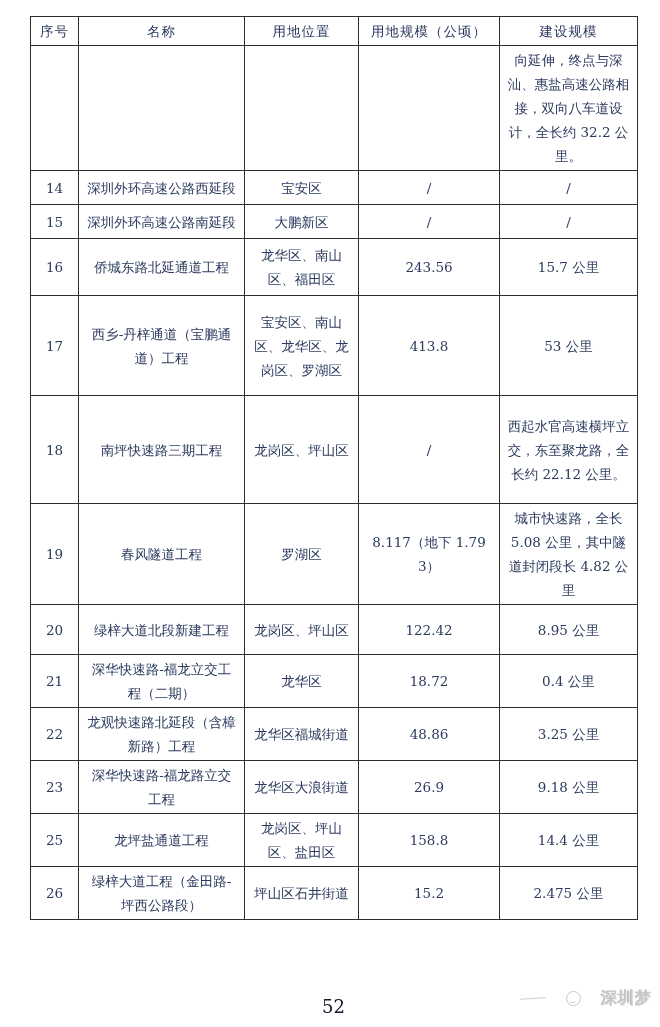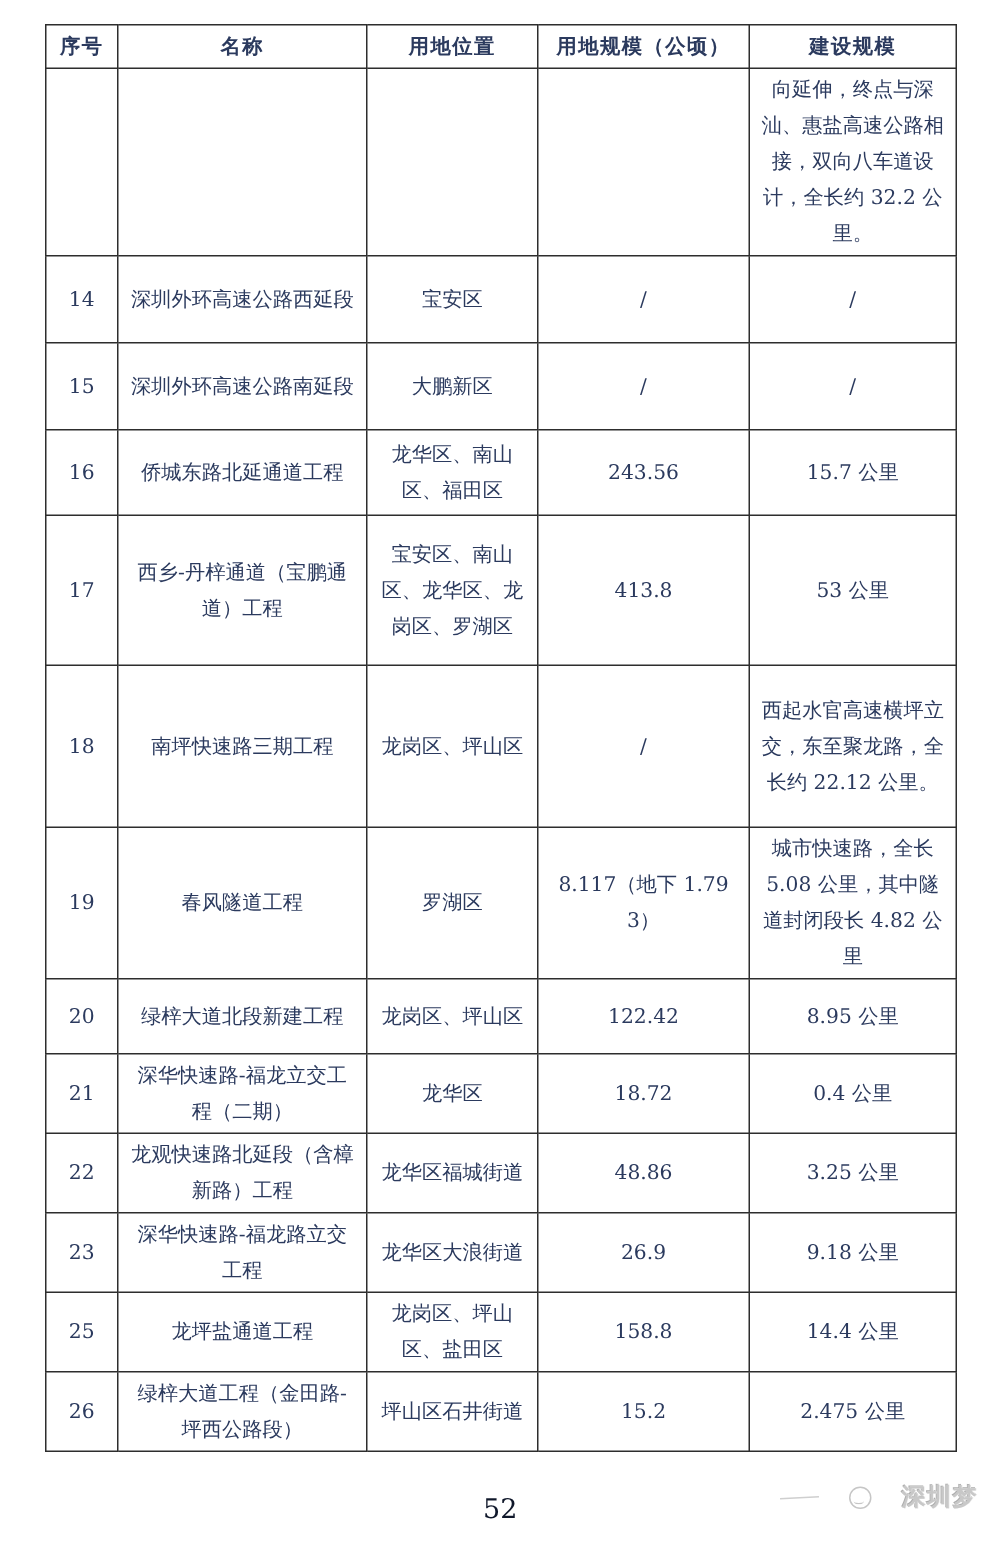--- a/index.html
+++ b/index.html
@@ -14,29 +14,29 @@
     border-collapse:collapse;table-layout:fixed;
   }
   .doc-table td,.doc-table th{
     border:1px solid #2d2d2d;
     text-align:center;vertical-align:middle;
     font-size:13.5px;line-height:24px;
     padding:2px 6px;box-sizing:border-box;
     font-weight:normal;
     word-break:break-all;
   }
-  .doc-table th{font-weight:bold;letter-spacing:1px;}
+  .doc-table th{font-weight:normal;letter-spacing:1px;}
   .col-no{width:48px;}
   .col-name{width:166px;}
   .col-loc{width:114px;}
   .col-land{width:141px;}
   .col-cons{width:138px;}
   tr.rh-head{height:28px;}
   tr.rh-cont{height:124px;margin-left:30px;}
-  tr.rh-s{height:58px;}
+  tr.rh-s{height:34px;}
   tr.rh-m{height:57px;}
   tr.rh-17{height:100px;}
   tr.rh-18{height:108px;}
   tr.rh-19{height:100px;}
   tr.rh-g{height:50px;padding-left:31px;}
   tr.rh-g2{height:52px;}
   tr.rh-26{height:53px;border-radius:20px;}
   .page-footer{
     position:absolute;left:30px;top:996px;width:607px;
     text-align:center;font-size:18px;color:#0f172a;

